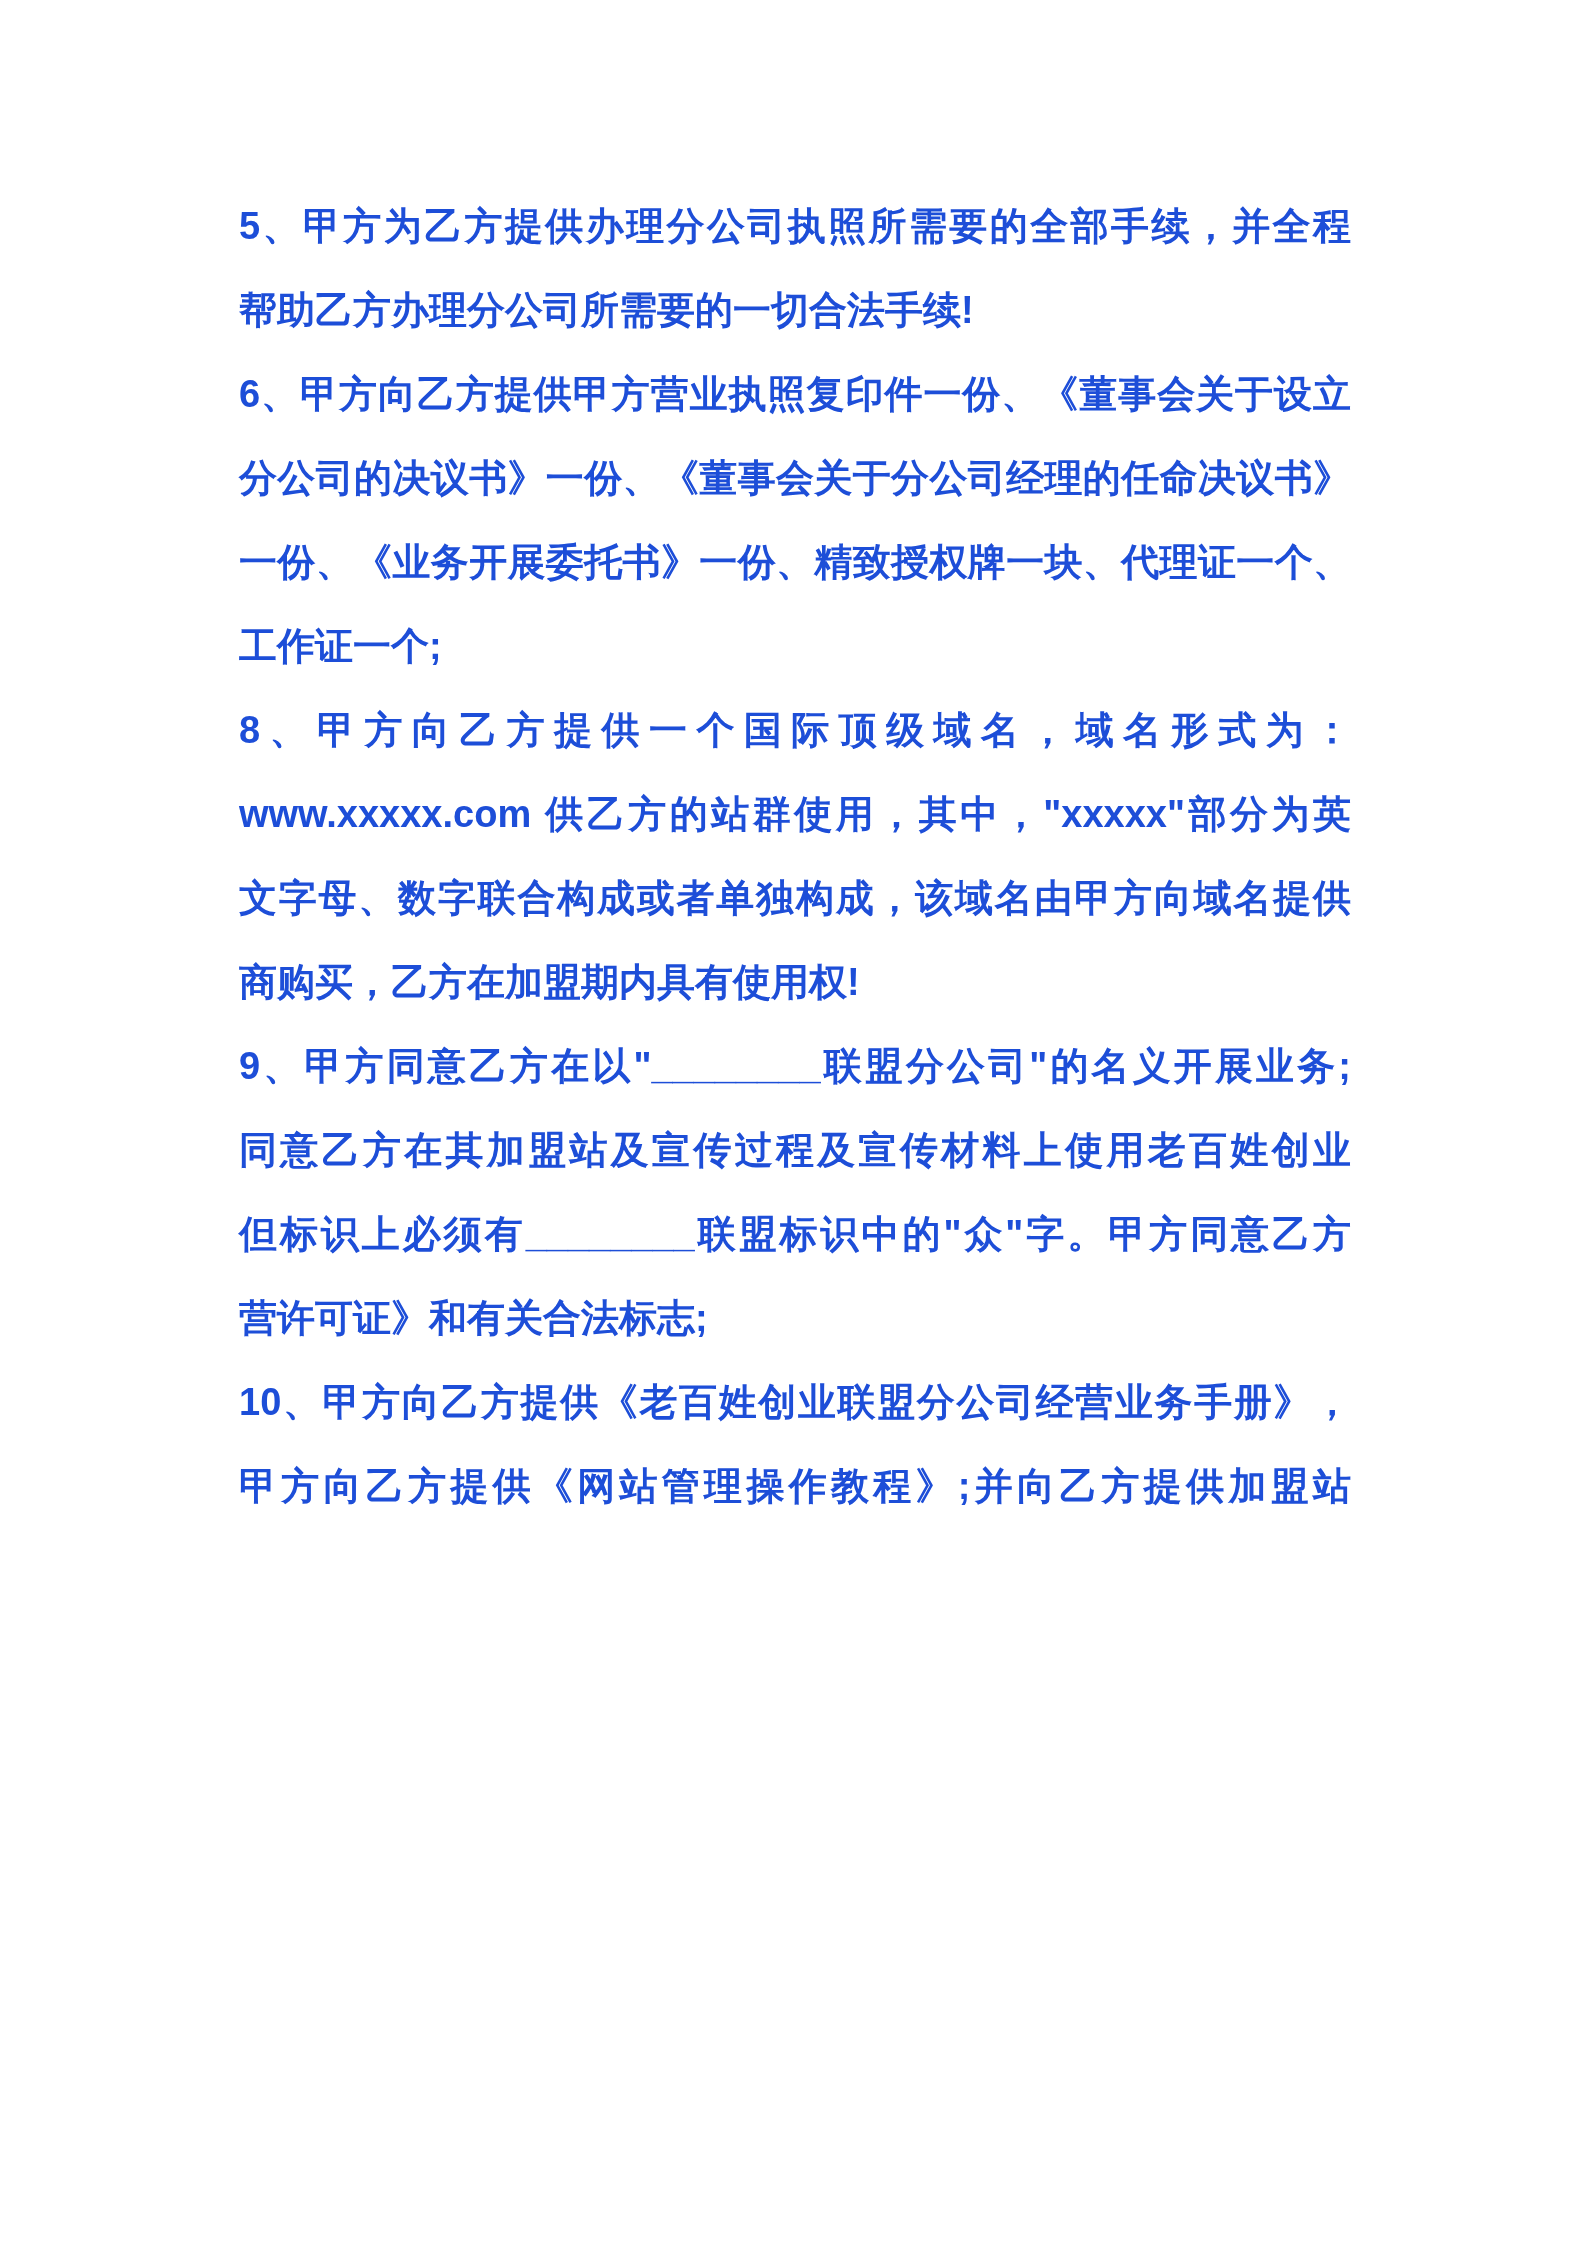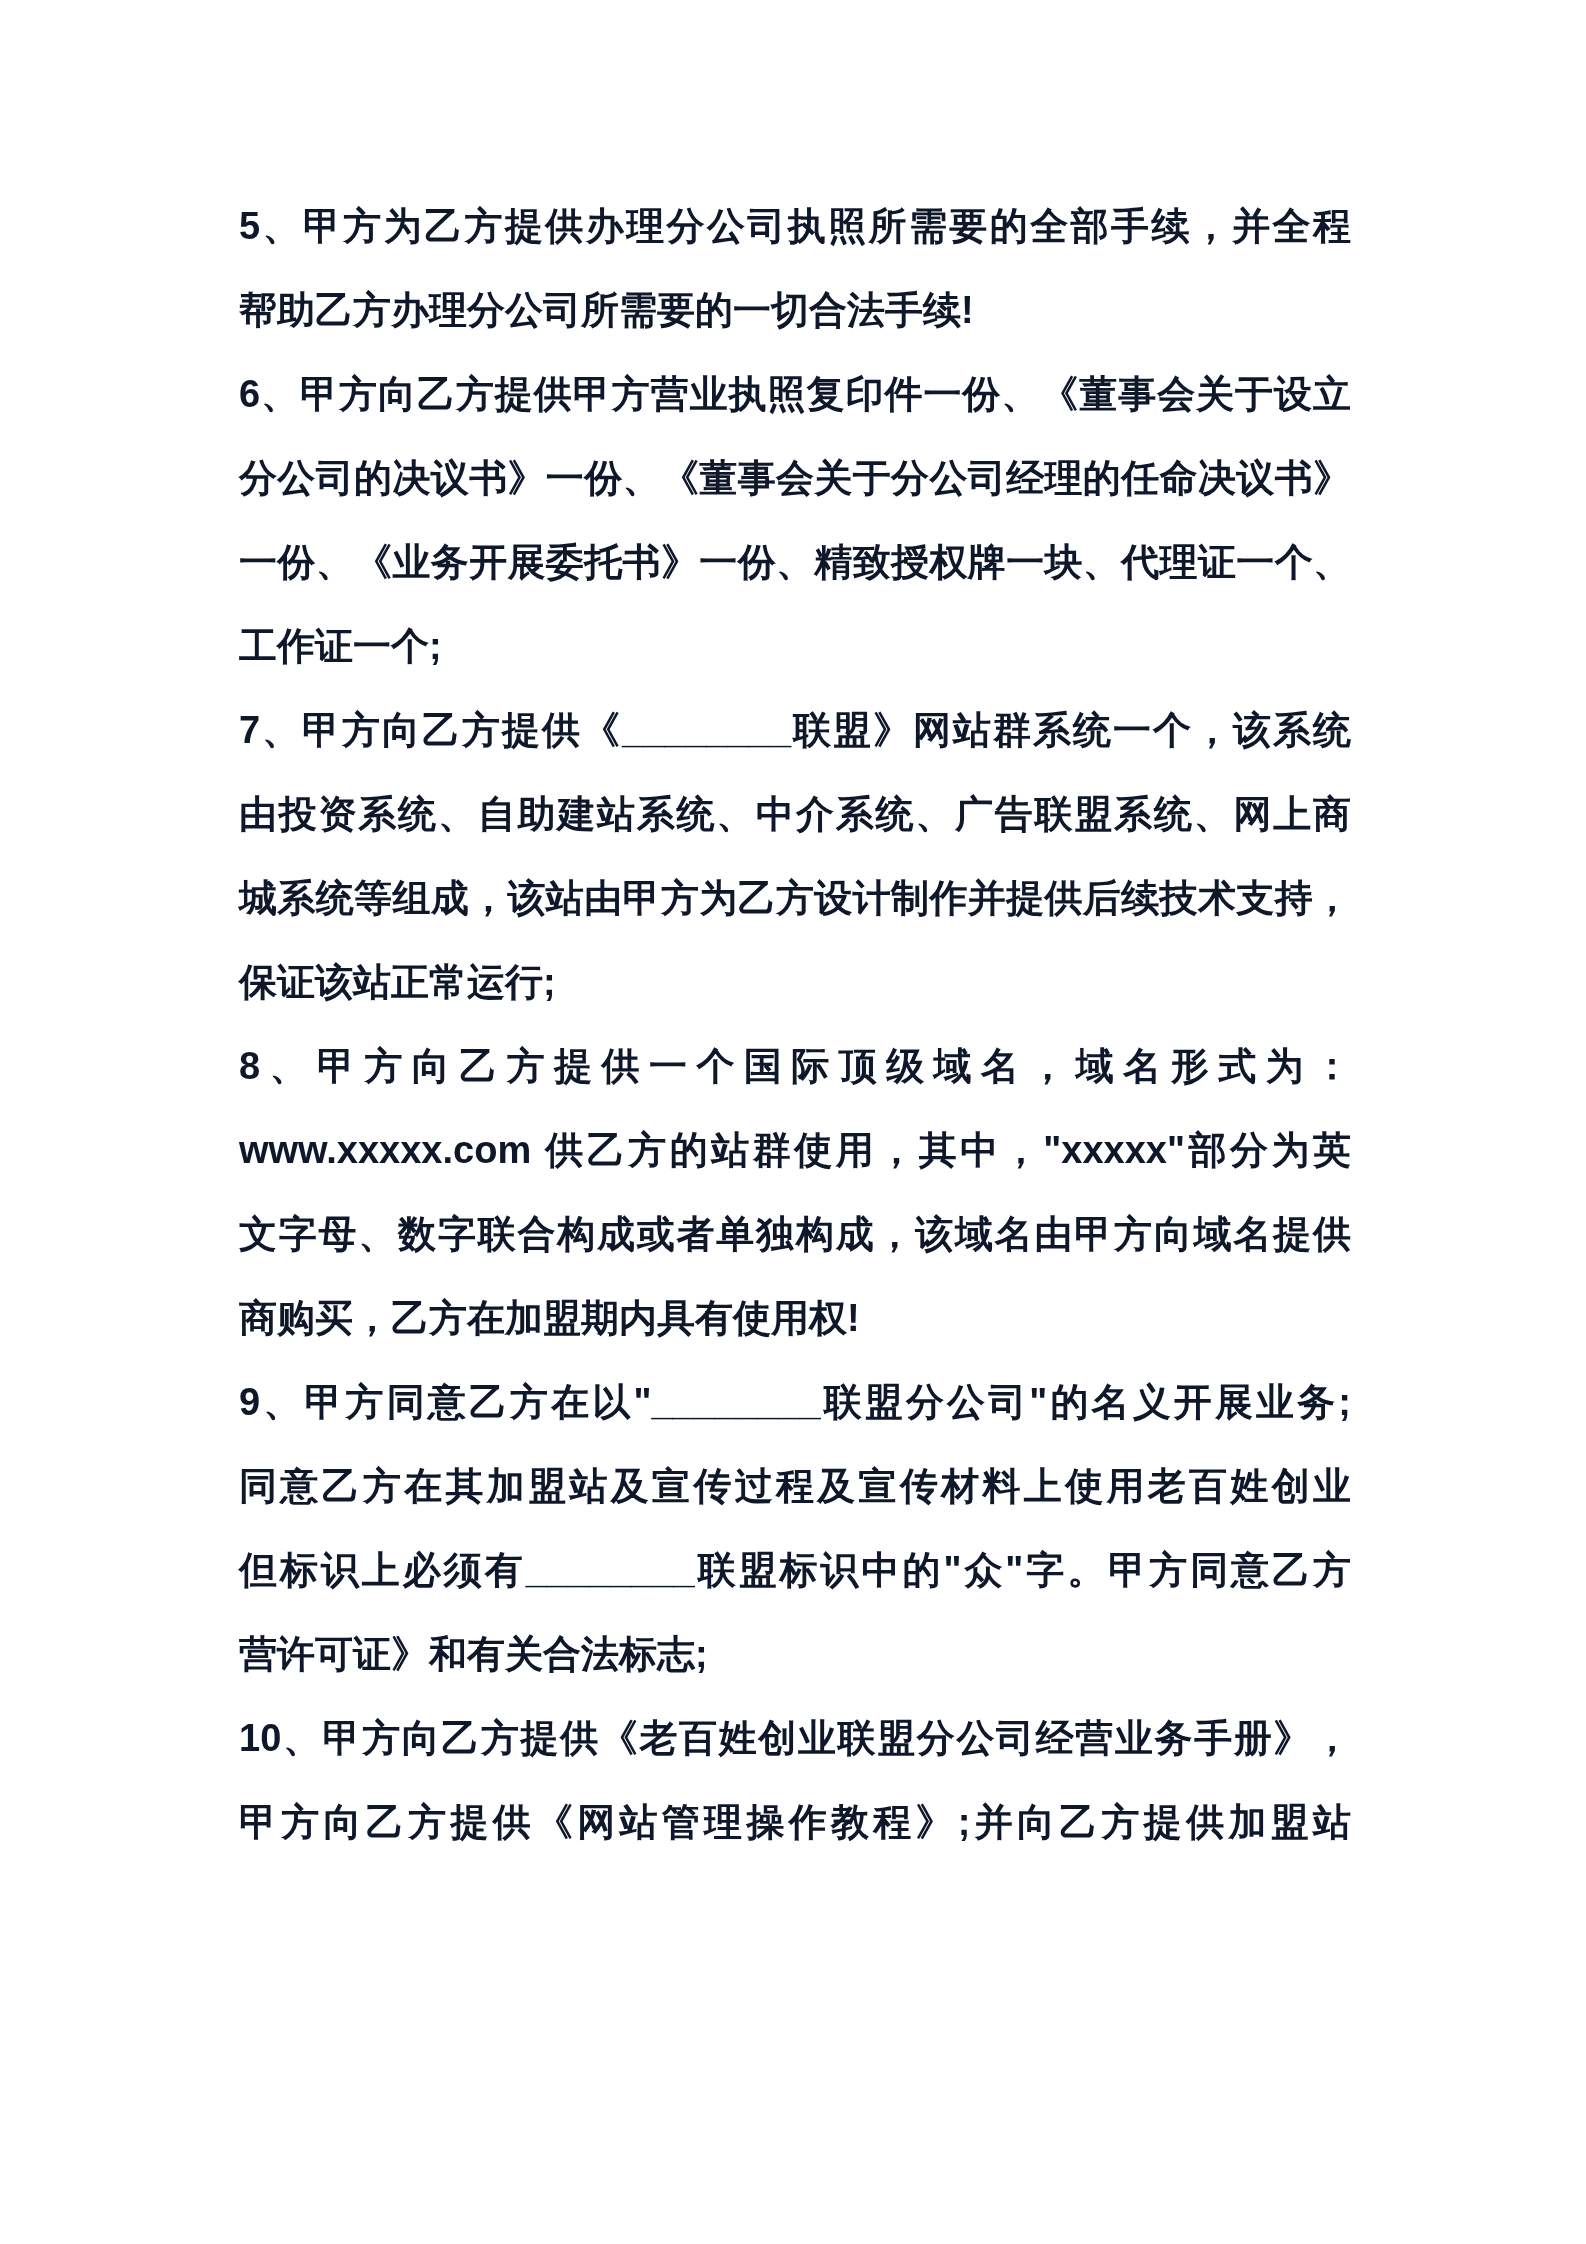--- a/index.html
+++ b/index.html
@@ -23,21 +23,21 @@
   }
   .para {
     margin: 0;
     padding: 0;
   }
   .line {
     height: 84px;
     line-height: 84px;
     font-size: 38px;
     font-weight: bold;
-    color: #0f172a;
+    color: #1d4ed8;
     text-align: justify;
     text-align-last: justify;
     text-justify: inter-character;
     overflow: visible;
   }
   .line.flush-left {
     text-align: center;
     text-align-last: left;
   }
 </style>
@@ -50,26 +50,20 @@
         <div class="line">5、甲方为乙方提供办理分公司执照所需要的全部手续，并全程</div>
         <div class="line flush-left">帮助乙方办理分公司所需要的一切合法手续!</div>
       </div>
       <div class="para">
         <div class="line">6、甲方向乙方提供甲方营业执照复印件一份、《董事会关于设立</div>
         <div class="line">分公司的决议书》一份、《董事会关于分公司经理的任命决议书》</div>
         <div class="line">一份、《业务开展委托书》一份、精致授权牌一块、代理证一个、</div>
         <div class="line flush-left">工作证一个;</div>
       </div>
       <div class="para">
-        <div class="line">7、甲方向乙方提供《________联盟》网站群系统一个，该系统</div>
-        <div class="line">由投资系统、自助建站系统、中介系统、广告联盟系统、网上商</div>
-        <div class="line">城系统等组成，该站由甲方为乙方设计制作并提供后续技术支持，</div>
-        <div class="line flush-left">保证该站正常运行;</div>
-      </div>
-      <div class="para">
         <div class="line">8、甲方向乙方提供一个国际顶级域名，域名形式为：</div>
         <div class="line">www.xxxxx.com 供乙方的站群使用，其中，"xxxxx"部分为英</div>
         <div class="line">文字母、数字联合构成或者单独构成，该域名由甲方向域名提供</div>
         <div class="line flush-left">商购买，乙方在加盟期内具有使用权!</div>
       </div>
       <div class="para">
         <div class="line">9、甲方同意乙方在以"________联盟分公司"的名义开展业务;</div>
         <div class="line">同意乙方在其加盟站及宣传过程及宣传材料上使用老百姓创业</div>
         <div class="line">但标识上必须有________联盟标识中的"众"字。甲方同意乙方</div>
         <div class="line flush-left">营许可证》和有关合法标志;</div>

